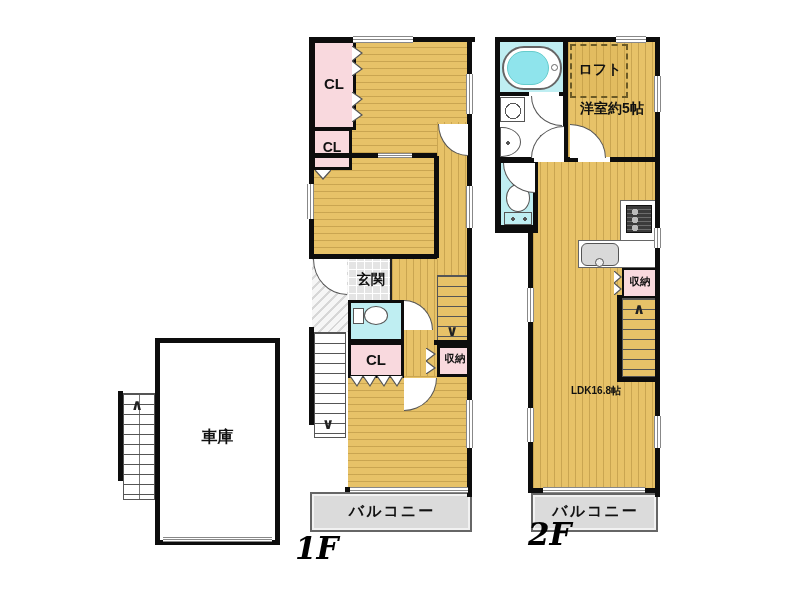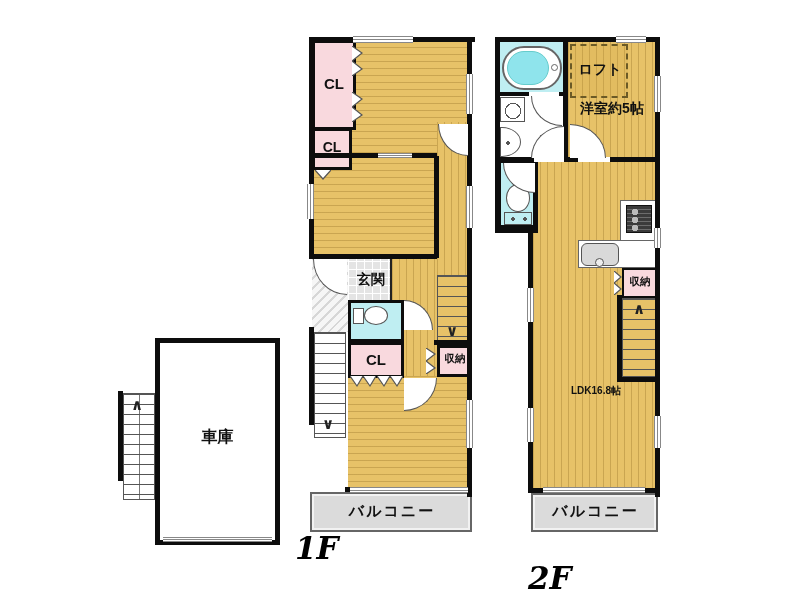--- a/index.html
+++ b/index.html
@@ -190,15 +190,15 @@
       <path d="M0 0 L7 6 L0 12 L7 18 L0 24" fill="#fff" stroke="#555" stroke-width="1.2"></path>
     </svg>
 
   <div class="arrow" style="left:633px;top:301px;">∧</div>
 
   <div class="lab" style="left:572px;top:62px;width:56px;height:16px;font-size:14px;">ロフト</div>
   <div class="lab" style="left:566px;top:100px;width:92px;height:17px;font-size:14px;">洋室約5帖</div>
   <div class="lab" style="left:623px;top:275px;width:34px;height:14px;font-size:10.5px;">収納</div>
   <div class="lab" style="left:535px;top:380px;width:122px;height:22px;font-size:10px;">LDK16.8帖</div>
   <div class="lab" style="left:533px;top:502px;width:125px;height:18px;font-size:15px;letter-spacing:2px;">バルコニー</div>
-  <div class="floorlab" style="left:528px;top:560px;text-align:right;">2F</div>
+  <div class="floorlab" style="left:528px;top:516px;text-align:right;">2F</div>
 
 </div>
 
 </body></html>

